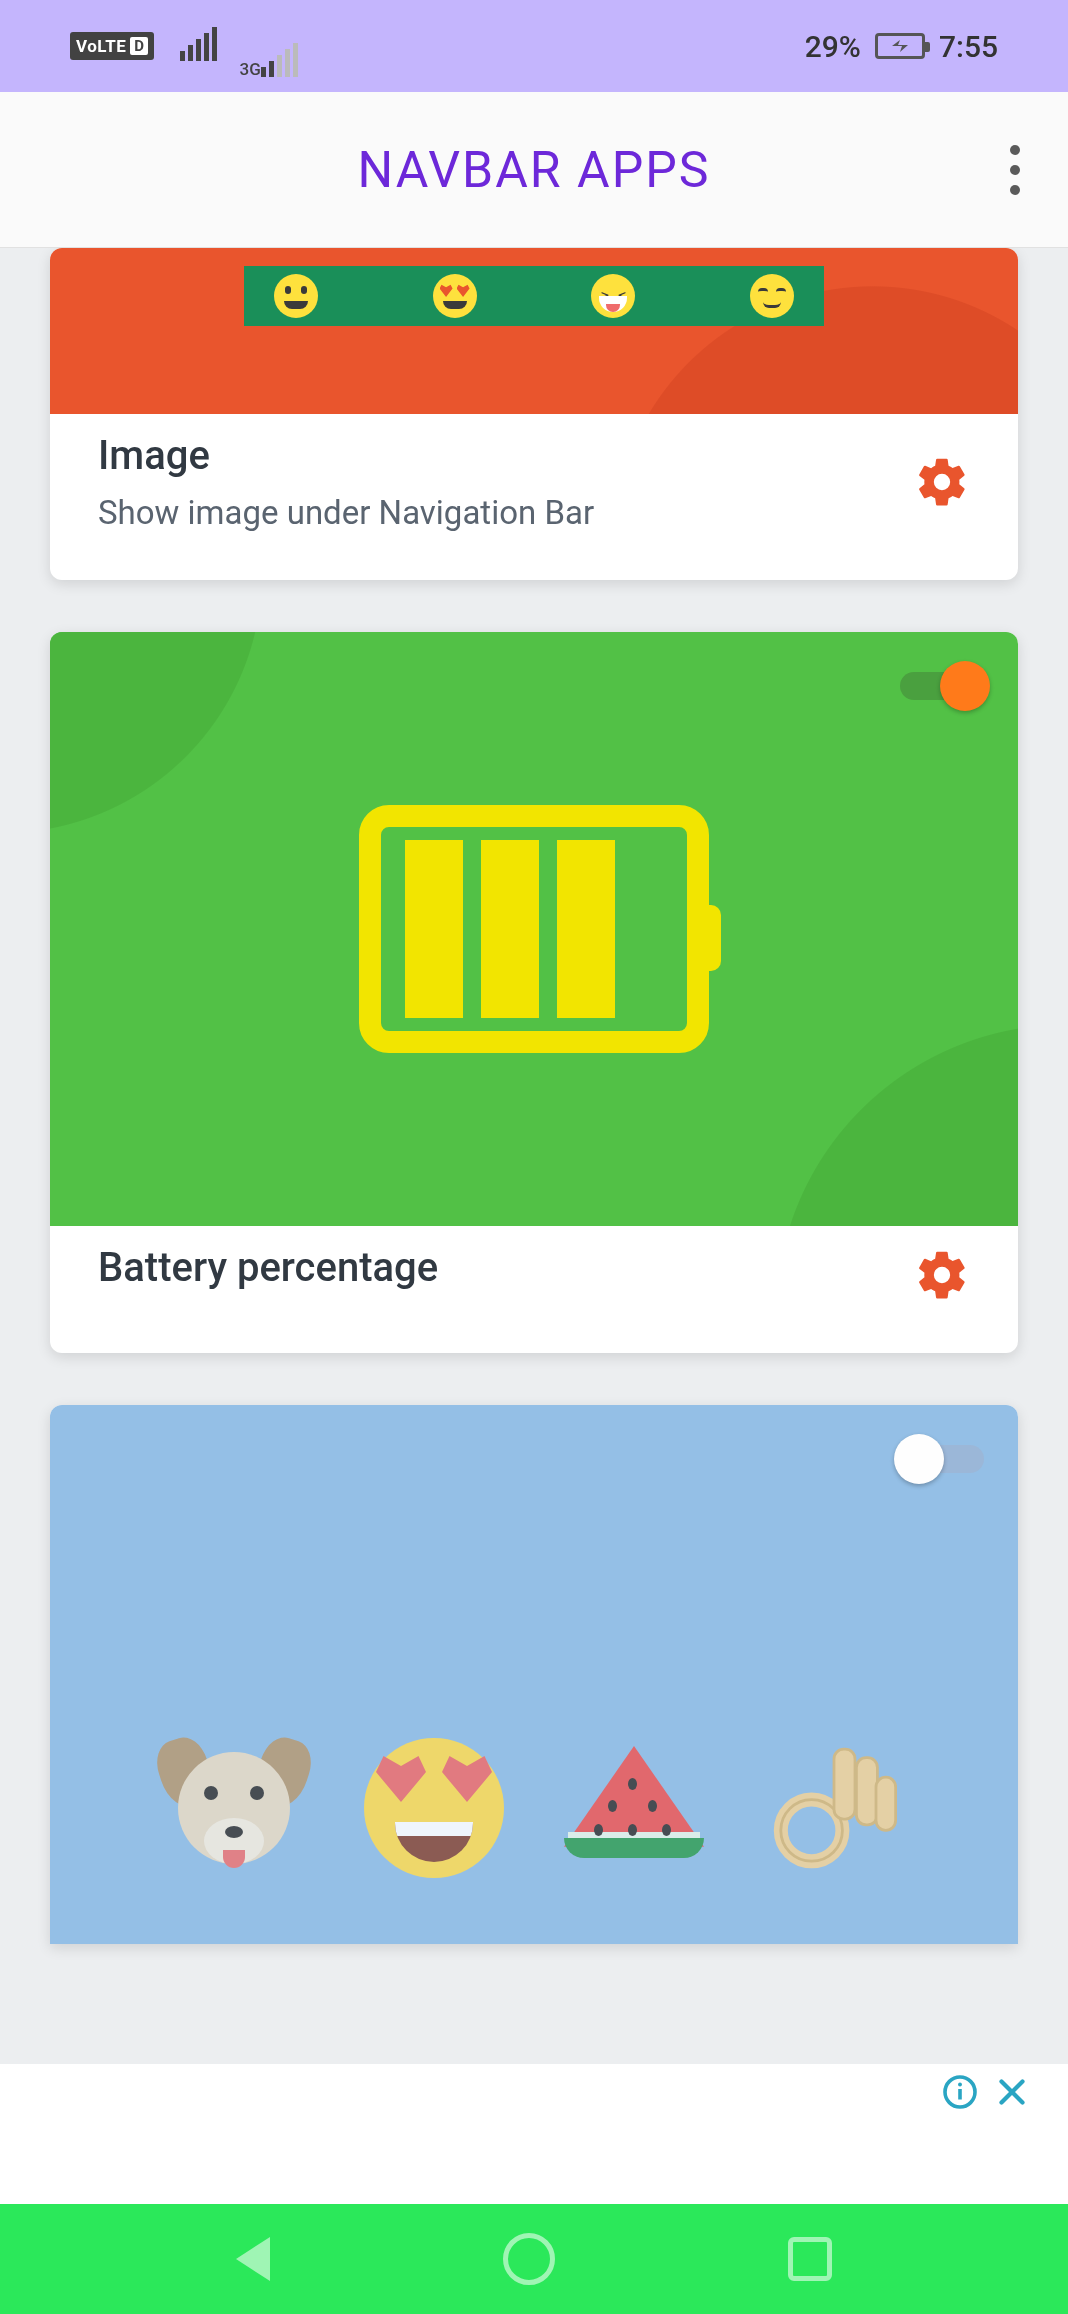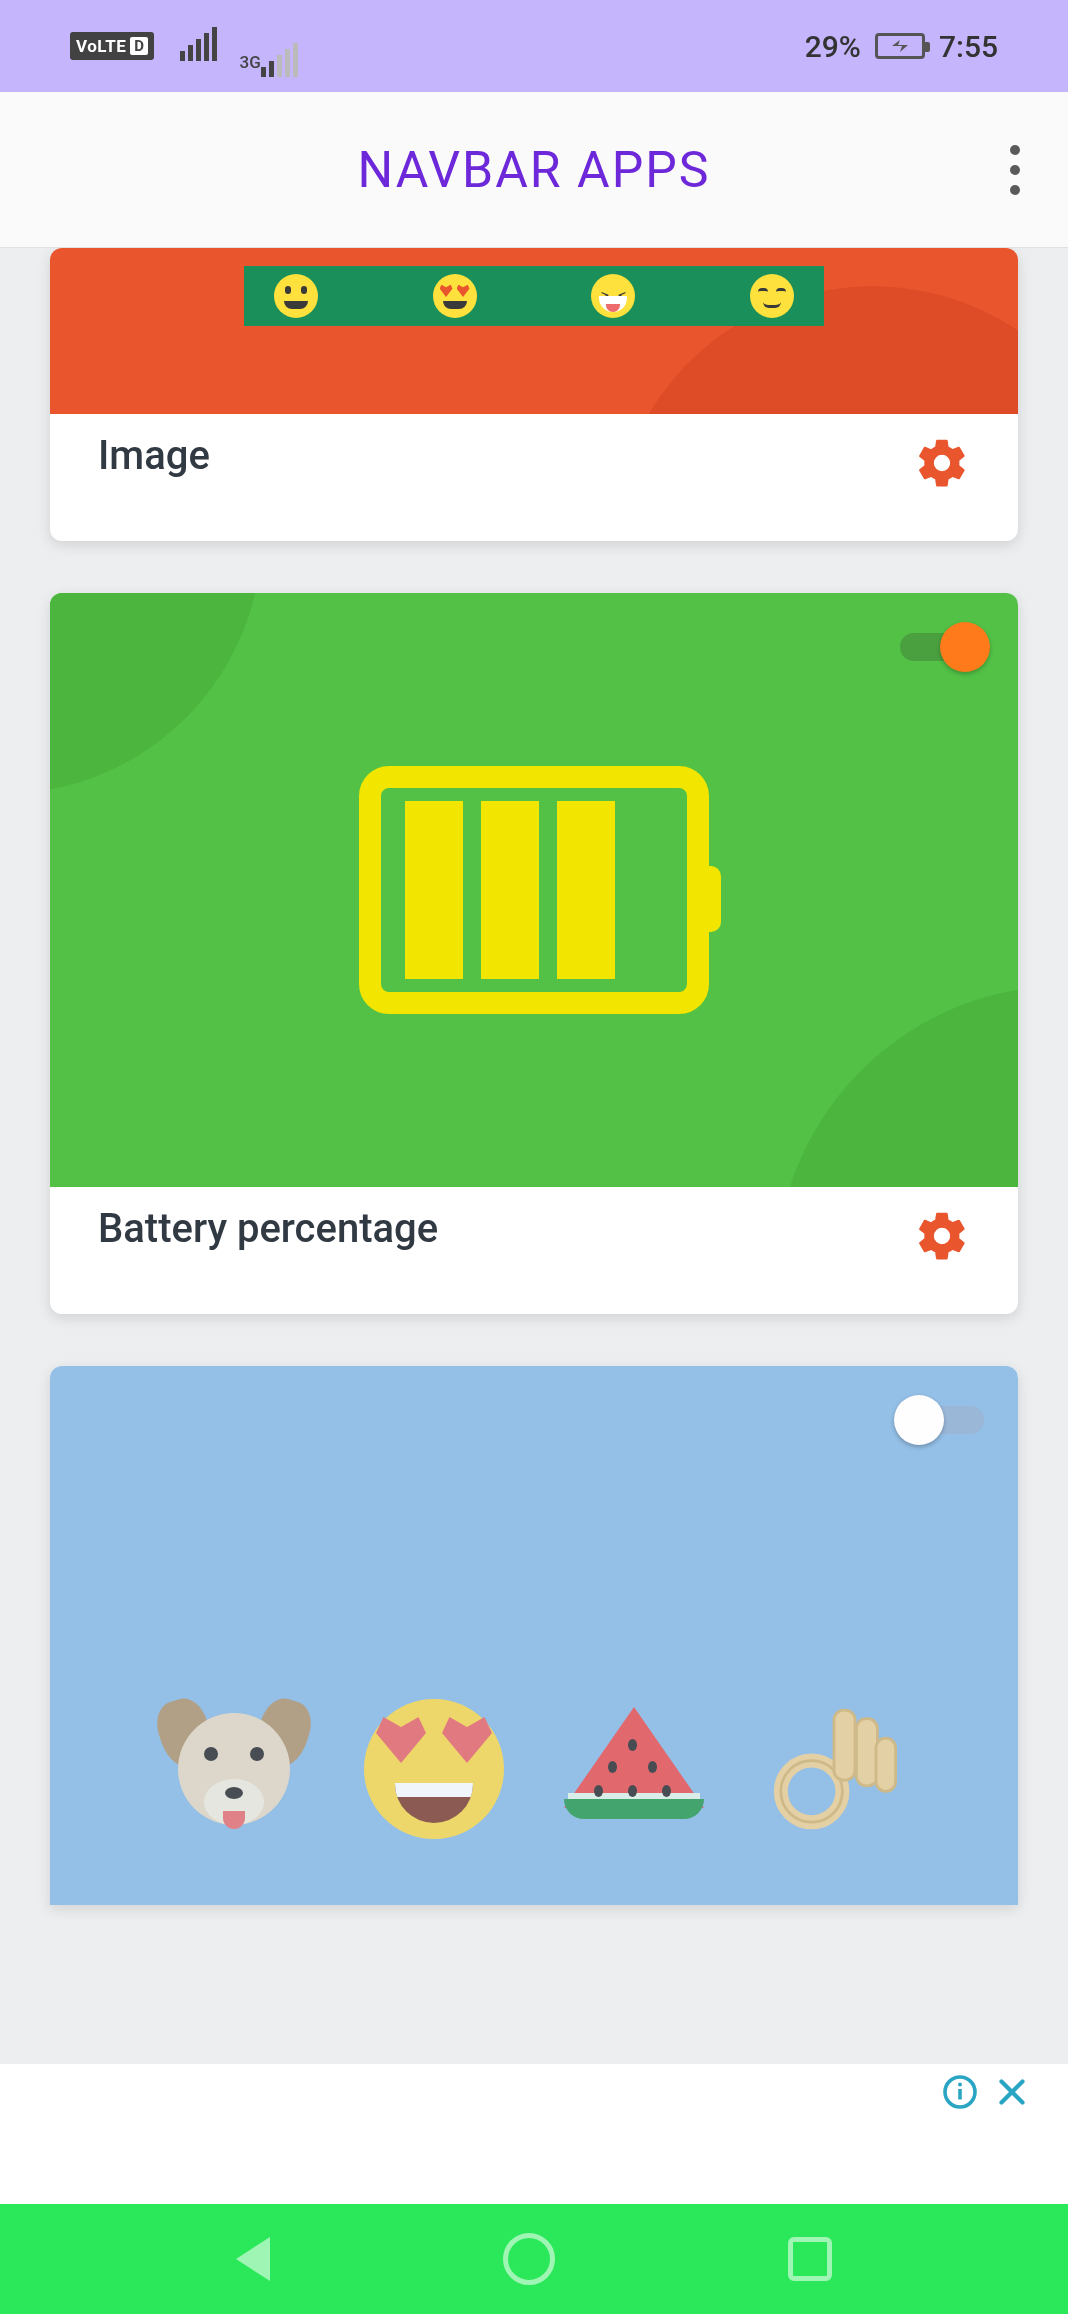--- a/index.html
+++ b/index.html
@@ -186,21 +186,21 @@
       <span>VoLTE</span>
         <span class="d-badge">D</span>
     </span>
     <span class="signal">
       <span></span>
         <span></span>
         <span></span>
         <span></span>
         <span></span>
     </span>
-    <span style="display:flex;align-items:center;margin-top:32px;">
+    <span style="display:flex;align-items:flex-end;margin-top:32px;">
       <span class="sig-3g">3G</span>
       <span class="signal faded">
         <span></span>
           <span></span>
           <span></span>
           <span></span>
           <span></span>
       </span>
     </span>
   </div>
@@ -258,20 +258,21 @@
         <div class="mini-emoji content">
           <span class="eye l"></span>
             <span class="eye r"></span>
             <span class="mouth-smile"></span>
         </div>
       </div>
     </div>
     <div class="card-row">
       <div class="texts">
         <h3>Image</h3>
+        <p>Show image under Navigation Bar</p>
       </div>
       <div class="gear">
         <svg viewBox="0 0 24 24">
             <path fill="#e9552d" d="M19.4 13a7.5 7.5 0 0 0 .06-1 7.5 7.5 0 0 0-.06-1l2.11-1.65a.5.5 0 0 0 .12-.64l-2-3.46a.5.5 0 0 0-.6-.22l-2.49 1a7.3 7.3 0 0 0-1.73-1l-.38-2.65A.5.5 0 0 0 13.94 2h-4a.5.5 0 0 0-.49.42L9.07 5.07a7.3 7.3 0 0 0-1.73 1l-2.49-1a.5.5 0 0 0-.6.22l-2 3.46a.5.5 0 0 0 .12.64L4.48 11a7.5 7.5 0 0 0-.06 1 7.5 7.5 0 0 0 .06 1l-2.11 1.65a.5.5 0 0 0-.12.64l2 3.46a.5.5 0 0 0 .6.22l2.49-1a7.3 7.3 0 0 0 1.73 1l.38 2.65a.5.5 0 0 0 .49.42h4a.5.5 0 0 0 .49-.42l.38-2.65a7.3 7.3 0 0 0 1.73-1l2.49 1a.5.5 0 0 0 .6-.22l2-3.46a.5.5 0 0 0-.12-.64ZM12 15.5A3.5 3.5 0 1 1 15.5 12 3.5 3.5 0 0 1 12 15.5Z"></path>
           </svg>
       </div>
     </div>
   </div>
 
   <div class="card">

